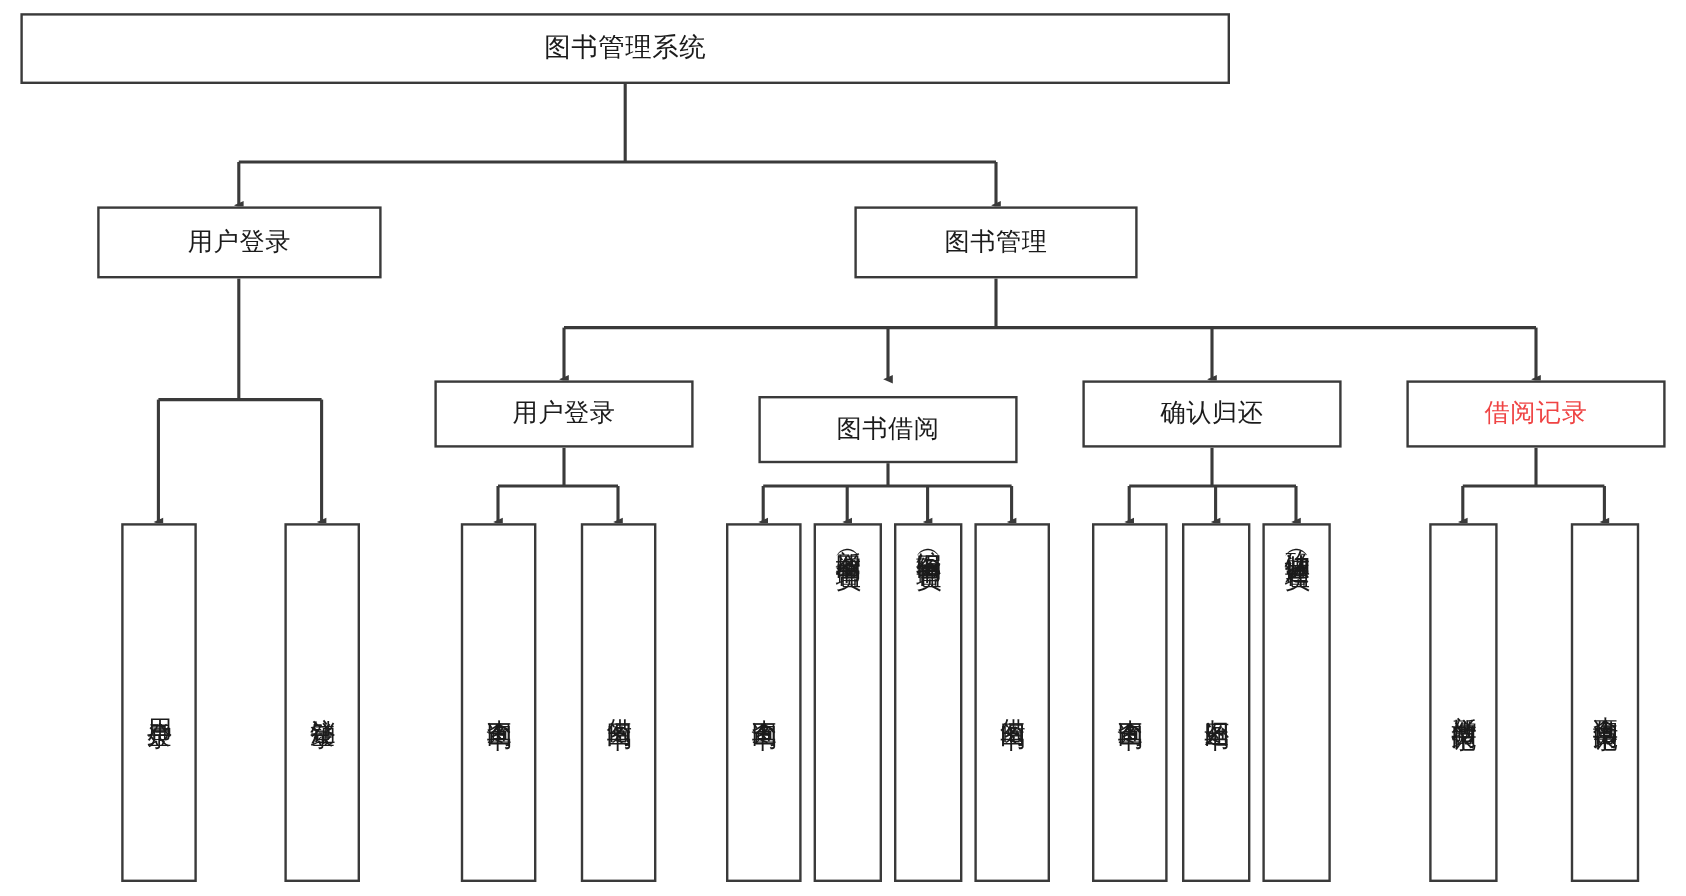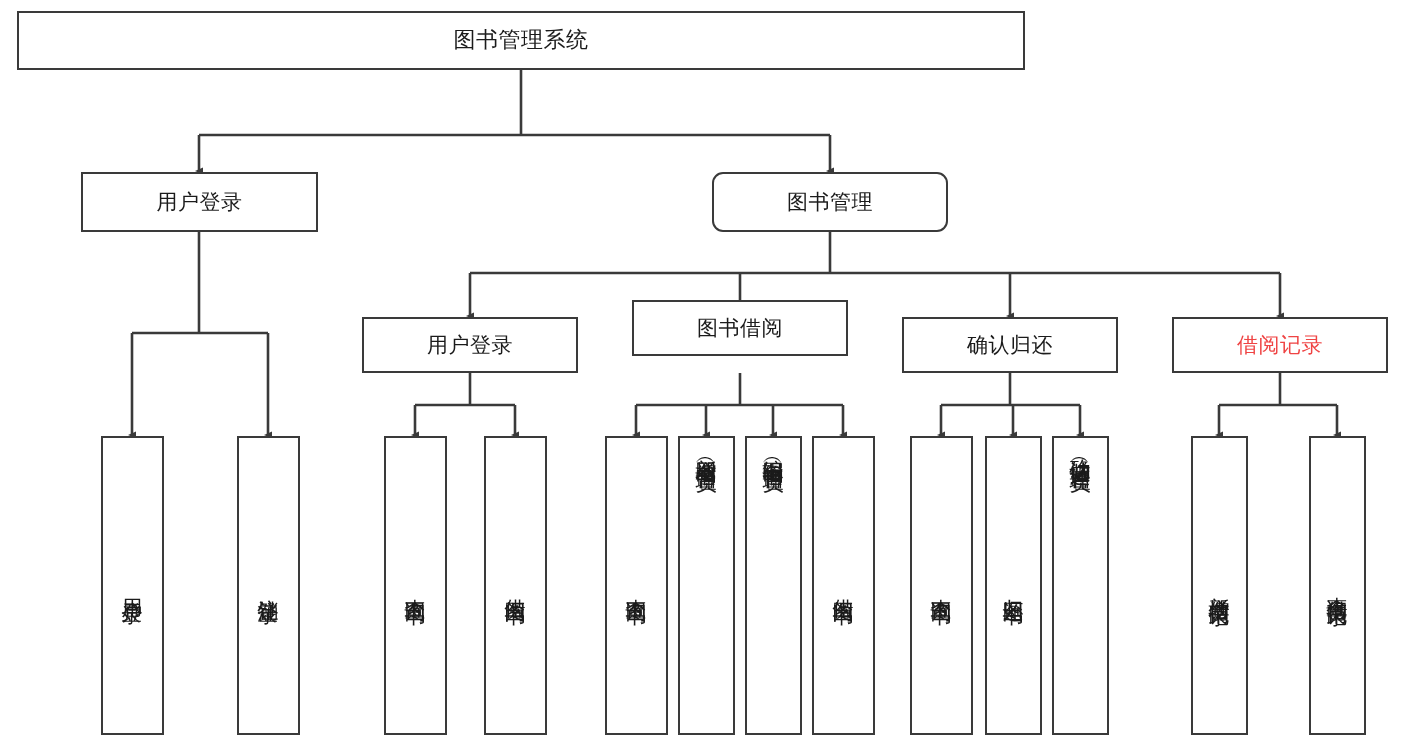--- a/index.html
+++ b/index.html
@@ -124,27 +124,27 @@
       </g>
   </svg>
 
   <div id="node-layer">
       <div class="node-box node-root" style="left: 17px; top: 11px; width: 1008px; height: 59px; border-color: rgb(58, 58, 58);">
         <div class="node-label" style="color: rgb(27, 27, 27);">图书管理系统</div>
       </div>
       <div class="node-box node-level2" style="left: 81px; top: 172px; width: 237px; height: 60px; border-color: rgb(58, 58, 58);">
         <div class="node-label" style="color: rgb(27, 27, 27);">用户登录</div>
       </div>
-      <div class="node-box node-level2" style="left: 712px; top: 172px; width: 236px; height: 60px; border-color: rgb(58, 58, 58); border-radius: 11px;">
+      <div class="node-box node-level2" style="left: 712px; top: 172px; width: 236px; height: 60px; border-color: rgb(58, 58, 58);">
         <div class="node-label" style="color: rgb(27, 27, 27);">图书管理</div>
       </div>
       <div class="node-box node-level3" style="left: 362px; top: 317px; width: 216px; height: 56px; border-color: rgb(58, 58, 58);">
         <div class="node-label" style="color: rgb(27, 27, 27);">用户登录</div>
       </div>
-      <div class="node-box node-level3" style="left: 632px; top: 300px; width: 216px; height: 56px; border-color: rgb(58, 58, 58);">
+      <div class="node-box node-level3" style="left: 632px; top: 330px; width: 216px; height: 56px; border-color: rgb(58, 58, 58);">
         <div class="node-label" style="color: rgb(27, 27, 27);">图书借阅</div>
       </div>
       <div class="node-box node-level3" style="left: 902px; top: 317px; width: 216px; height: 56px; border-color: rgb(58, 58, 58);">
         <div class="node-label" style="color: rgb(27, 27, 27);">确认归还</div>
       </div>
       <div class="node-box node-level3" style="left: 1172px; top: 317px; width: 216px; height: 56px; border-color: rgb(58, 58, 58);">
         <div class="node-label" style="color: #ef4444;">借阅记录</div>
       </div>
       <div class="node-box node-leaf" style="left: 101px; top: 436px; width: 63px; height: 299px; border-color: rgb(58, 58, 58);">
         <div class="node-label" style="color: rgb(27, 27, 27);">用户登录</div>

